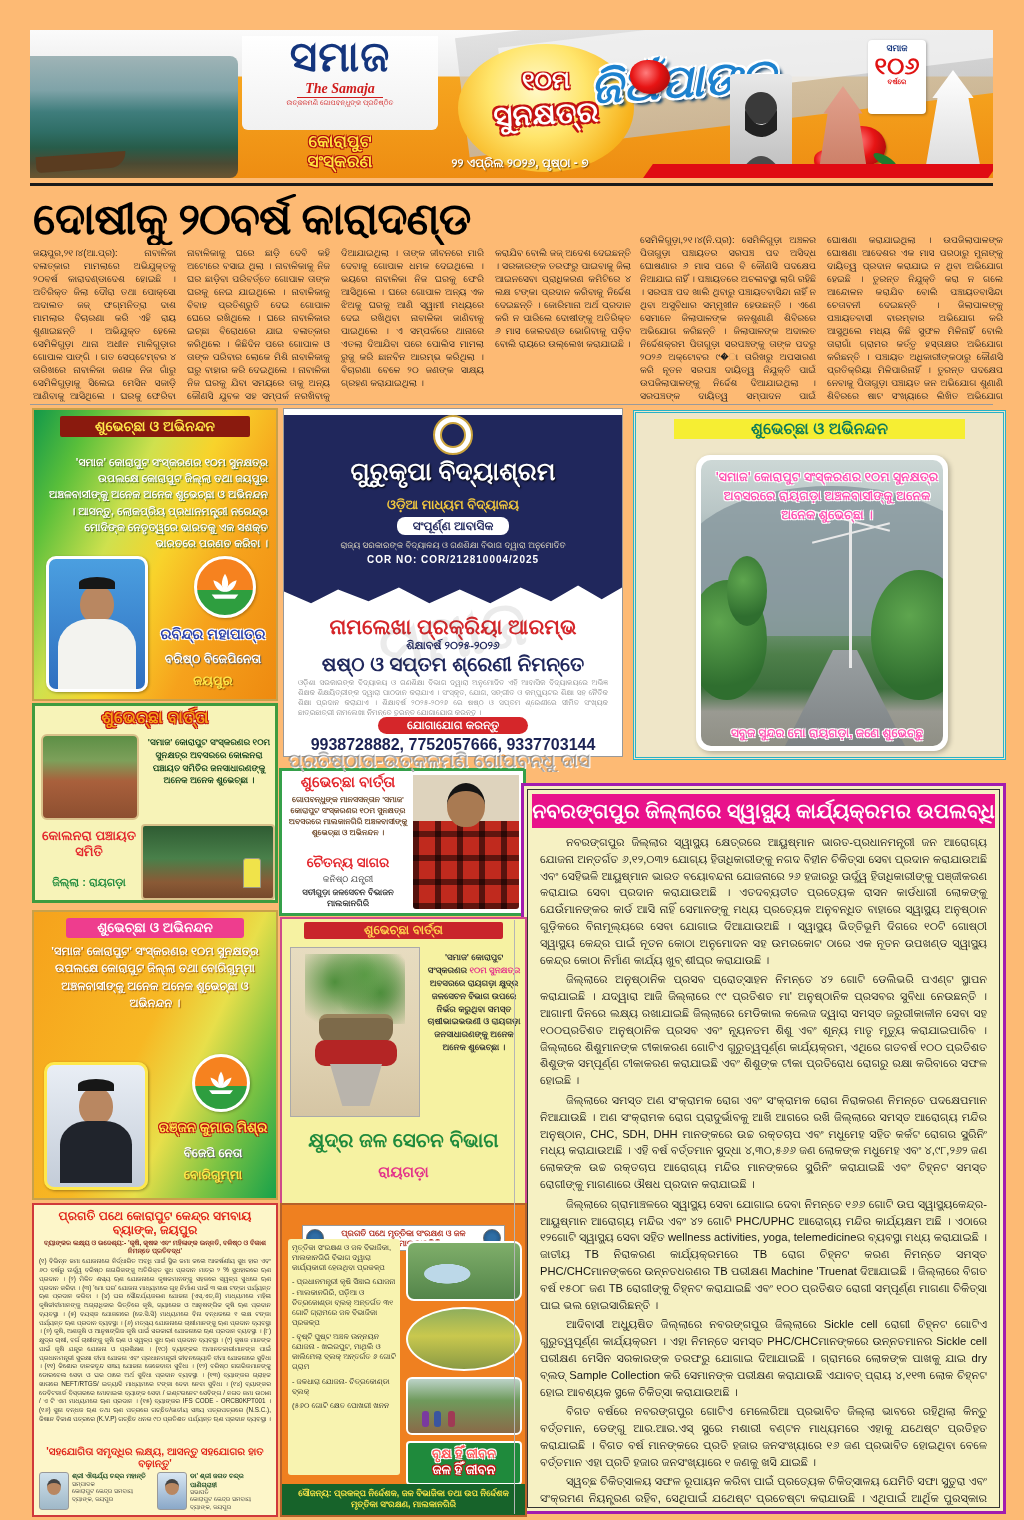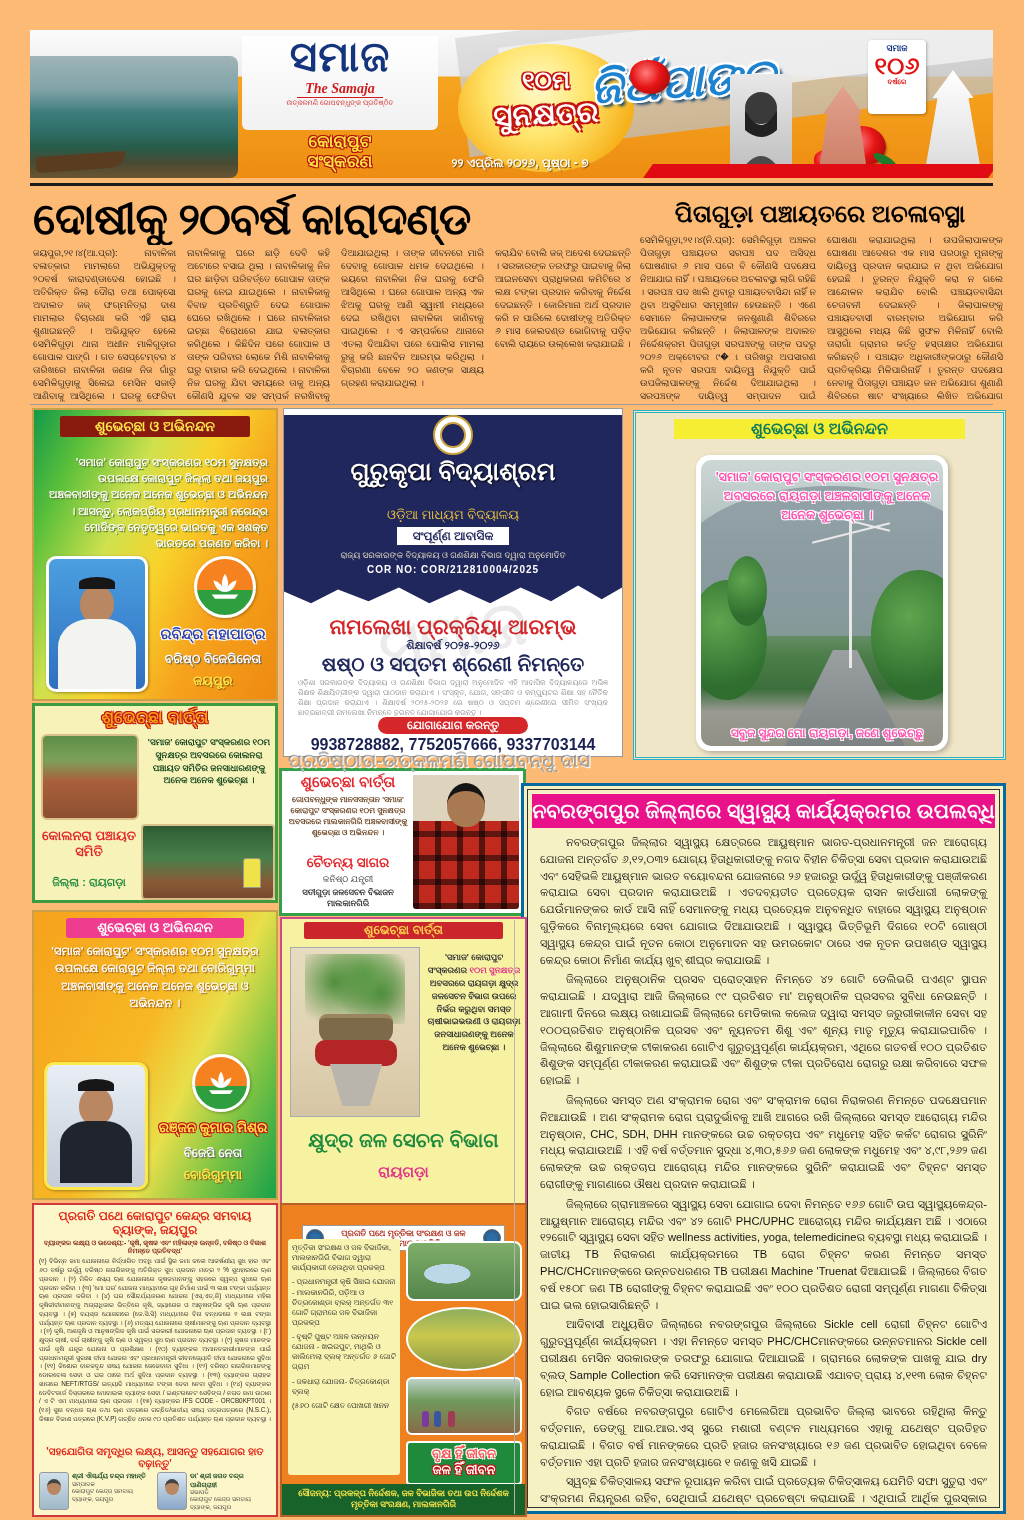--- a/index.html
+++ b/index.html
@@ -68,22 +68,22 @@
   .ad-a-title{position:absolute;left:118px;top:242px;width:122px;text-align:center;font-size:12.5px;font-weight:bold;color:#fff;text-shadow:1px 1px 1px #555}
   .ad-a-place{position:absolute;left:118px;top:263px;width:122px;text-align:center;font-size:13px;font-weight:bold;color:#ffe84a;text-shadow:1px 1px 1px #84500a}
 
   
   .ad-b{left:283px;top:408px;width:340px;height:349px;background:#fff;border:1px solid #999;overflow:hidden}
   .ad-b-top{position:relative;height:196px;background:#20275c;
     clip-path:polygon(0 0,100% 0,100% 88%,94% 94%,87% 87%,79% 95%,70% 88%,61% 96%,52% 89%,43% 96%,34% 88%,25% 95%,16% 89%,8% 96%,0 90%);text-align:center;color:#fff}
   .school-logo{width:40px;height:40px;border-radius:50%;background:#fff;margin:6px auto 2px;border:2px solid #c9a23c;display:flex;align-items:center;justify-content:center}
   .school-logo-inner{width:26px;height:26px;border-radius:50%;background:#20275c;border:2px solid #c9a23c}
   .ad-b-title{font-size:25px;font-weight:bold;color:#fff;text-shadow:1px 1px 2px #000}
-  .ad-b-sub{font-size:13px;font-weight:normal;color:#f3c83e;margin-top:20px}
-  .ad-b-pill{display:inline-block;background:#fff;color:#20275c;font-weight:bold;font-size:12px;padding:2px 16px;border-radius:0;margin-top:4px}
+  .ad-b-sub{font-size:13px;font-weight:bold;color:#f3c83e;margin-top:10px}
+  .ad-b-pill{display:inline-block;background:#fff;color:#20275c;font-weight:bold;font-size:12px;padding:2px 16px;border-radius:8px;margin-top:4px}
   .ad-b-approved{font-size:8.6px;color:#efe7c8;margin-top:5px}
   .ad-b-cor{font-size:10px;font-weight:bold;letter-spacing:1px;color:#fff;margin-top:3px}
   .ad-b-wm{position:absolute;left:0;top:190px;width:100%;text-align:center;font-size:64px;font-weight:bold;color:rgba(60,60,60,.10);transform:rotate(-12deg);pointer-events:none}
   .ad-b-adm{text-align:center;font-size:21px;font-weight:bold;color:#d5262a;margin-top:4px}
   .ad-b-year{text-align:center;font-size:11px;font-weight:bold;color:#20275c}
   .ad-b-class{text-align:center;font-size:20px;font-weight:bold;color:#20275c;margin-top:1px}
   .ad-b-para{font-size:7.4px;color:#8a8a8a;text-align:justify;padding:2px 14px;height:40px;overflow:hidden;line-height:1.35}
   .ad-b-contact{display:block;width:150px;margin:1px auto;background:#d5262a;color:#fff;font-weight:bold;font-size:11.5px;text-align:center;padding:2px 0;border-radius:10px}
   .ad-b-phones{text-align:center;font-size:16px;font-weight:bold;color:#1b2253;margin-top:2px}
   .ad-b-addr{text-align:center;font-size:9px;font-weight:bold;color:#e8821e}
@@ -121,21 +121,21 @@
   .ad-e-name{position:absolute;left:2px;top:84px;width:128px;text-align:center;font-size:13.5px;font-weight:bold;color:#e3262c}
   .ad-e-t1{position:absolute;left:2px;top:103px;width:128px;text-align:center;font-size:9px;font-weight:normal;color:#333}
   .ad-e-t2{position:absolute;left:2px;top:116px;width:128px;text-align:center;font-size:8.4px;font-weight:bold;color:#333;line-height:1.3}
   .ad-e-photo{position:absolute;right:4px;top:4px;width:106px;height:134px;background:
     repeating-linear-gradient(90deg,rgba(0,0,0,.55) 0 6px,rgba(0,0,0,0) 6px 22px),
     repeating-linear-gradient(0deg,rgba(0,0,0,.5) 0 6px,rgba(0,0,0,0) 6px 24px),#c02a1e;border-radius:3px}
   .ad-e-wall{position:absolute;left:0;top:0;width:100%;height:34%;background:#ded3bd}
   .ad-e-head-ph{position:absolute;left:50%;top:8px;transform:translateX(-50%);width:38px;height:44px;border-radius:50% 50% 46% 46%;background:#a97a52;border-top:8px solid #151515}
 
   
-  .ad-f{left:521px;top:783px;width:485px;height:731px;border:3px solid #0369a1;background:#f6f1c3;padding:3px}
+  .ad-f{left:521px;top:783px;width:485px;height:731px;border:3px solid #a21caf;background:#f6f1c3;padding:3px}
   .ad-f-inner{border:1px solid #333;height:100%;overflow:hidden}
   .ad-f-title{background:#e9128b;color:#fff;font-weight:bold;font-size:20.5px;text-align:center;padding:5px 0;margin:4px;white-space:nowrap;overflow:hidden}
   .ad-f-body{padding:2px 12px 0 12px;font-size:11.2px;line-height:1.5;text-align:justify;color:#141414}
   .ad-f-body p{text-indent:26px;margin-bottom:3px}
 
   
   .ad-g{left:32px;top:910px;width:246px;height:290px;border:2px solid #c8a14a;padding:6px 8px;
     background:linear-gradient(115deg,#f6a21c 0%,#f7b824 45%,#e8df4a 62%,#7cc343 80%,#18a14a 100%)}
   .ad-g-head{background:#ee3d8e;color:#fff;font-weight:bold;font-size:13.5px;text-align:center;padding:2px 0;margin:0 24px;border-radius:3px}
   .ad-g-body{color:#fff;font-weight:bold;font-size:11.5px;line-height:1.5;text-align:center;margin-top:5px;text-shadow:1px 1px 1px #9a5b0a}
@@ -234,21 +234,20 @@
       <div class="badge-number">୧୦୬</div>
       <div class="badge-sub">ବର୍ଷରେ</div>
     </div>
     <div class="mast-dateline">୨୨ ଏପ୍ରିଲ ୨୦୨୬, ପୃଷ୍ଠା - ୭</div>
     <div class="mast-red"></div>
   </div>
 
   <div class="abs rule-top"></div>
 
   <div class="abs h-main">ଦୋଷୀକୁ ୨୦ବର୍ଷ କାରାଦଣ୍ଡ</div>
-  <div class="abs h-side">ପିତାଗୁଡ଼ା ପଞ୍ଚାୟତରେ ଅଚଳାବସ୍ଥା</div>
 
   <div class="col c1">ଜୟପୁର,୨୧।୪(ଆ.ପ୍ର): ନାବାଳିକା ବଳାତ୍କାର ମାମଲାରେ ଅଭିଯୁକ୍ତକୁ ୨୦ବର୍ଷ କାରାଦଣ୍ଡାଦେଶ ହୋଇଛି । ଅତିରିକ୍ତ ଜିଲା ଦୌରା ତଥା ପୋକ୍ସୋ ଅଦାଲତ ଜଜ୍ ଫଗ୍ମନିତ୍ରା ଦାଶ ମାମଲାର ବିଚାରଣା କରି ଏହି ରାୟ ଶୁଣାଇଛନ୍ତି । ଅଭିଯୁକ୍ତ ହେଲେ ସେମିଳିଗୁଡ଼ା ଥାନା ଅଧୀନ ମାଳିଗୁଡ଼ାର ଗୋପାଳ ପାଙ୍ଗି । ଗତ ସେପ୍ଟେମ୍ବର ୪ ତାରିଖରେ ନାବାଳିକା ଜଣକ ନିଜ ଗାଁରୁ ସେମିଳିଗୁଡ଼ାକୁ ସିଲେଇ ମେସିନ ସଜାଡ଼ି ଆଣିବାକୁ ଆସିଥିଲେ । ଘରକୁ ଫେରିବା ସମୟରେ ଅଟୋରେ ଗୋପାଳ ପିଛା କରିଥିଲା ।</div>
   <div class="col c2">ନାବାଳିକାକୁ ଘରେ ଛାଡ଼ି ଦେବି କହି ଅଟୋରେ ବସାଇ ଥିଲା । ନାବାଳିକାକୁ ନିଜ ଘର ଛାଡ଼ିବା ପରିବର୍ତ୍ତେ ଗୋପାଳ ତାଙ୍କ ଘରକୁ ନେଇ ଯାଇଥିଲେ । ନାବାଳିକାକୁ ବିବାହ ପ୍ରତିଶ୍ରୁତି ଦେଇ ଗୋପାଳ ଘେରେ ରଖିଥିଲେ । ଘରେ ନାବାଳିକାର ଇଚ୍ଛା ବିରୋଧରେ ଯାଇ ବଳାତ୍କାର କରିଥିଲେ । କିଛିଦିନ ପରେ ଗୋପାଳ ଓ ତାଙ୍କ ପରିବାର ଲୋକେ ମିଶି ନାବାଳିକାକୁ ଘରୁ ବାହାର କରି ଦେଇଥିଲେ । ନାବାଳିକା ନିଜ ଘରକୁ ଯିବା ସମୟରେ ତାକୁ ଅନ୍ୟ କୌଣସି ଯୁବକ ସହ ସମ୍ପର୍କ ନରଖିବାକୁ ଧମକ</div>
   <div class="col c3">ଦିଆଯାଇଥିଲା । ତାଙ୍କ ଜୀବନରେ ମାରି ଦେବାକୁ ଗୋପାଳ ଧମକ ଦେଇଥିଲେ । ଭୟରେ ନାବାଳିକା ନିଜ ଘରକୁ ଫେରି ଆସିଥିଲେ । ଘରେ ଗୋପାଳ ଅନ୍ୟ ଏକ ଝିଅକୁ ଘରକୁ ଆଣି ସ୍ୱାମୀ ମଧ୍ୟରେ ଦେଇ ରଖିଥିବା ନାବାଳିକା ଜାଣିବାକୁ ପାଇଥିଲେ । ଏ ସମ୍ପର୍କରେ ଥାନାରେ ଏତଲା ଦିଆଯିବା ପରେ ପୋଲିସ ମାମଲା ରୁଜୁ କରି ଛାନବିନ ଆରମ୍ଭ କରିଥିଲା । ବିଚାରଣା ବେଳେ ୨୦ ଜଣଙ୍କ ସାକ୍ଷ୍ୟ ଗ୍ରହଣ କରାଯାଇଥିଲା ।</div>
   <div class="col c4">କରାଯିବ ବୋଲି ଜଜ୍ ଅଦେଶ ଦେଇଛନ୍ତି । ସରକାରଙ୍କ ତରଫରୁ ପାଇବାକୁ ଜିଲା ଆଇନସେବା ପ୍ରାଧିକରଣ କମିଟିରେ ୪ ଲକ୍ଷ ଟଙ୍କା ପ୍ରଦାନ କରିବାକୁ ନିର୍ଦ୍ଦେଶ ଦେଇଛନ୍ତି । ଜୋରିମାନା ଅର୍ଥ ପ୍ରଦାନ କରି ନ ପାରିଲେ ଦୋଷୀଙ୍କୁ ଅତିରିକ୍ତ ୬ ମାସ ଜେଲଦଣ୍ଡ ଭୋଗିବାକୁ ପଡ଼ିବ ବୋଲି ରାୟରେ ଉଲ୍ଲେଖ କରାଯାଇଛି ।</div>
   <div class="col s1">ସେମିଳିଗୁଡ଼ା,୨୧।୪(ନି.ପ୍ର): ସେମିଳିଗୁଡ଼ା ଅଞ୍ଚଳର ପିତାଗୁଡ଼ା ପଞ୍ଚାୟତର ସରପଞ୍ଚ ପଦ ଅସିଦ୍ଧ ଘୋଷଣାର ୬ ମାସ ପରେ ବି କୌଣସି ପଦକ୍ଷେପ ନିଆଯାଇ ନାହିଁ । ପଞ୍ଚାୟତରେ ଅଚଳାବସ୍ଥା ଲାଗି ରହିଛି । ସରପଞ୍ଚ ପଦ ଖାଲି ଥିବାରୁ ପଞ୍ଚାୟତବାସିନ୍ଦା ନାହିଁ ନ ଥିବା ଅସୁବିଧାର ସମ୍ମୁଖୀନ ହେଉଛନ୍ତି । ଏଣେ ସେମାନେ ଜିଲାପାଳଙ୍କ ଜନଶୁଣାଣି ଶିବିରରେ ଅଭିଯୋଗ କରିଛନ୍ତି । ଜିଲାପାଳଙ୍କ ଅଦାଲତ ନିର୍ଦ୍ଦେଶକ୍ରମ ପିତାଗୁଡ଼ା ସରପଞ୍ଚଙ୍କୁ ତାଙ୍କ ପଦରୁ ୨୦୨୬ ଅକ୍ଟୋବର ୯�ା ତାରିଖରୁ ଅପସାରଣ କରି ନୂତନ ସରପଞ୍ଚ ଦାୟିତ୍ୱ ନିଯୁକ୍ତି ପାଇଁ ଉପଜିଲାପାଳଙ୍କୁ ନିର୍ଦ୍ଦେଶ ଦିଆଯାଇଥିଲା । ସରପଞ୍ଚଙ୍କ ଦାୟିତ୍ୱ ସମ୍ପାଦନ ପାଇଁ ଉପଜିଲାପାଳଙ୍କ ଆଦେଶ ପ୍ରକାରେ ତାରାଗାଁ ୱାର୍ଡସଭ୍ୟା ମୁନା ପୁଜାରୀଙ୍କୁ ନିର୍ବାଚିତ</div>
   <div class="col s2">ଘୋଷଣା କରାଯାଇଥିଲା । ଉପଜିଲାପାଳଙ୍କ ଘୋଷଣା ଆଦେଶର ଏକ ମାସ ପରଠାରୁ ମୁନାଙ୍କୁ ଦାୟିତ୍ୱ ପ୍ରଦାନ କରାଯାଇ ନ ଥିବା ଅଭିଯୋଗ ହେଇଛି । ତୁରନ୍ତ ନିଯୁକ୍ତି କରା ନ ଗଲେ ଆନ୍ଦୋଳନ କରାଯିବ ବୋଲି ପଞ୍ଚାୟତବାସିନ୍ଦା ଚେତାବନୀ ଦେଇଛନ୍ତି । ଜିଲାପାଳଙ୍କୁ ପଞ୍ଚାୟତବାସୀ ବାରମ୍ବାର ଅଭିଯୋଗ କରି ଆସୁଥିଲେ ମଧ୍ୟ କିଛି ସୁଫଳ ମିଳିନାହିଁ ବୋଲି ତାରାଗାଁ ଗ୍ରାମର କର୍ତ୍ତୃ ହସ୍ତାକ୍ଷର ଅଭିଯୋଗ କରିଛନ୍ତି । ପଞ୍ଚାୟତ ଅଧିକାରୀଙ୍କଠାରୁ କୌଣସି ପ୍ରତିକ୍ରିୟା ମିଳିପାରିନାହିଁ । ତୁରନ୍ତ ପଦକ୍ଷେପ ନେବାକୁ ପିତାଗୁଡ଼ା ପଞ୍ଚାୟତ ଜନ ଅଭିଯୋଗ ଶୁଣାଣି ଶିବିରରେ ଷାଟ ସଂଖ୍ୟାରେ ଲିଖିତ ଅଭିଯୋଗ ଦାଖଲ କରିଛନ୍ତି । ପଞ୍ଚାୟତବାସିନ୍ଦାଙ୍କ ସହ ସମିତି ସଭ୍ୟ ସୁବର କୁଳଦୀପ ଉପସ୍ଥିତ ଥିଲେ ।</div>
 
   <div class="abs rule-mid"></div>
 

